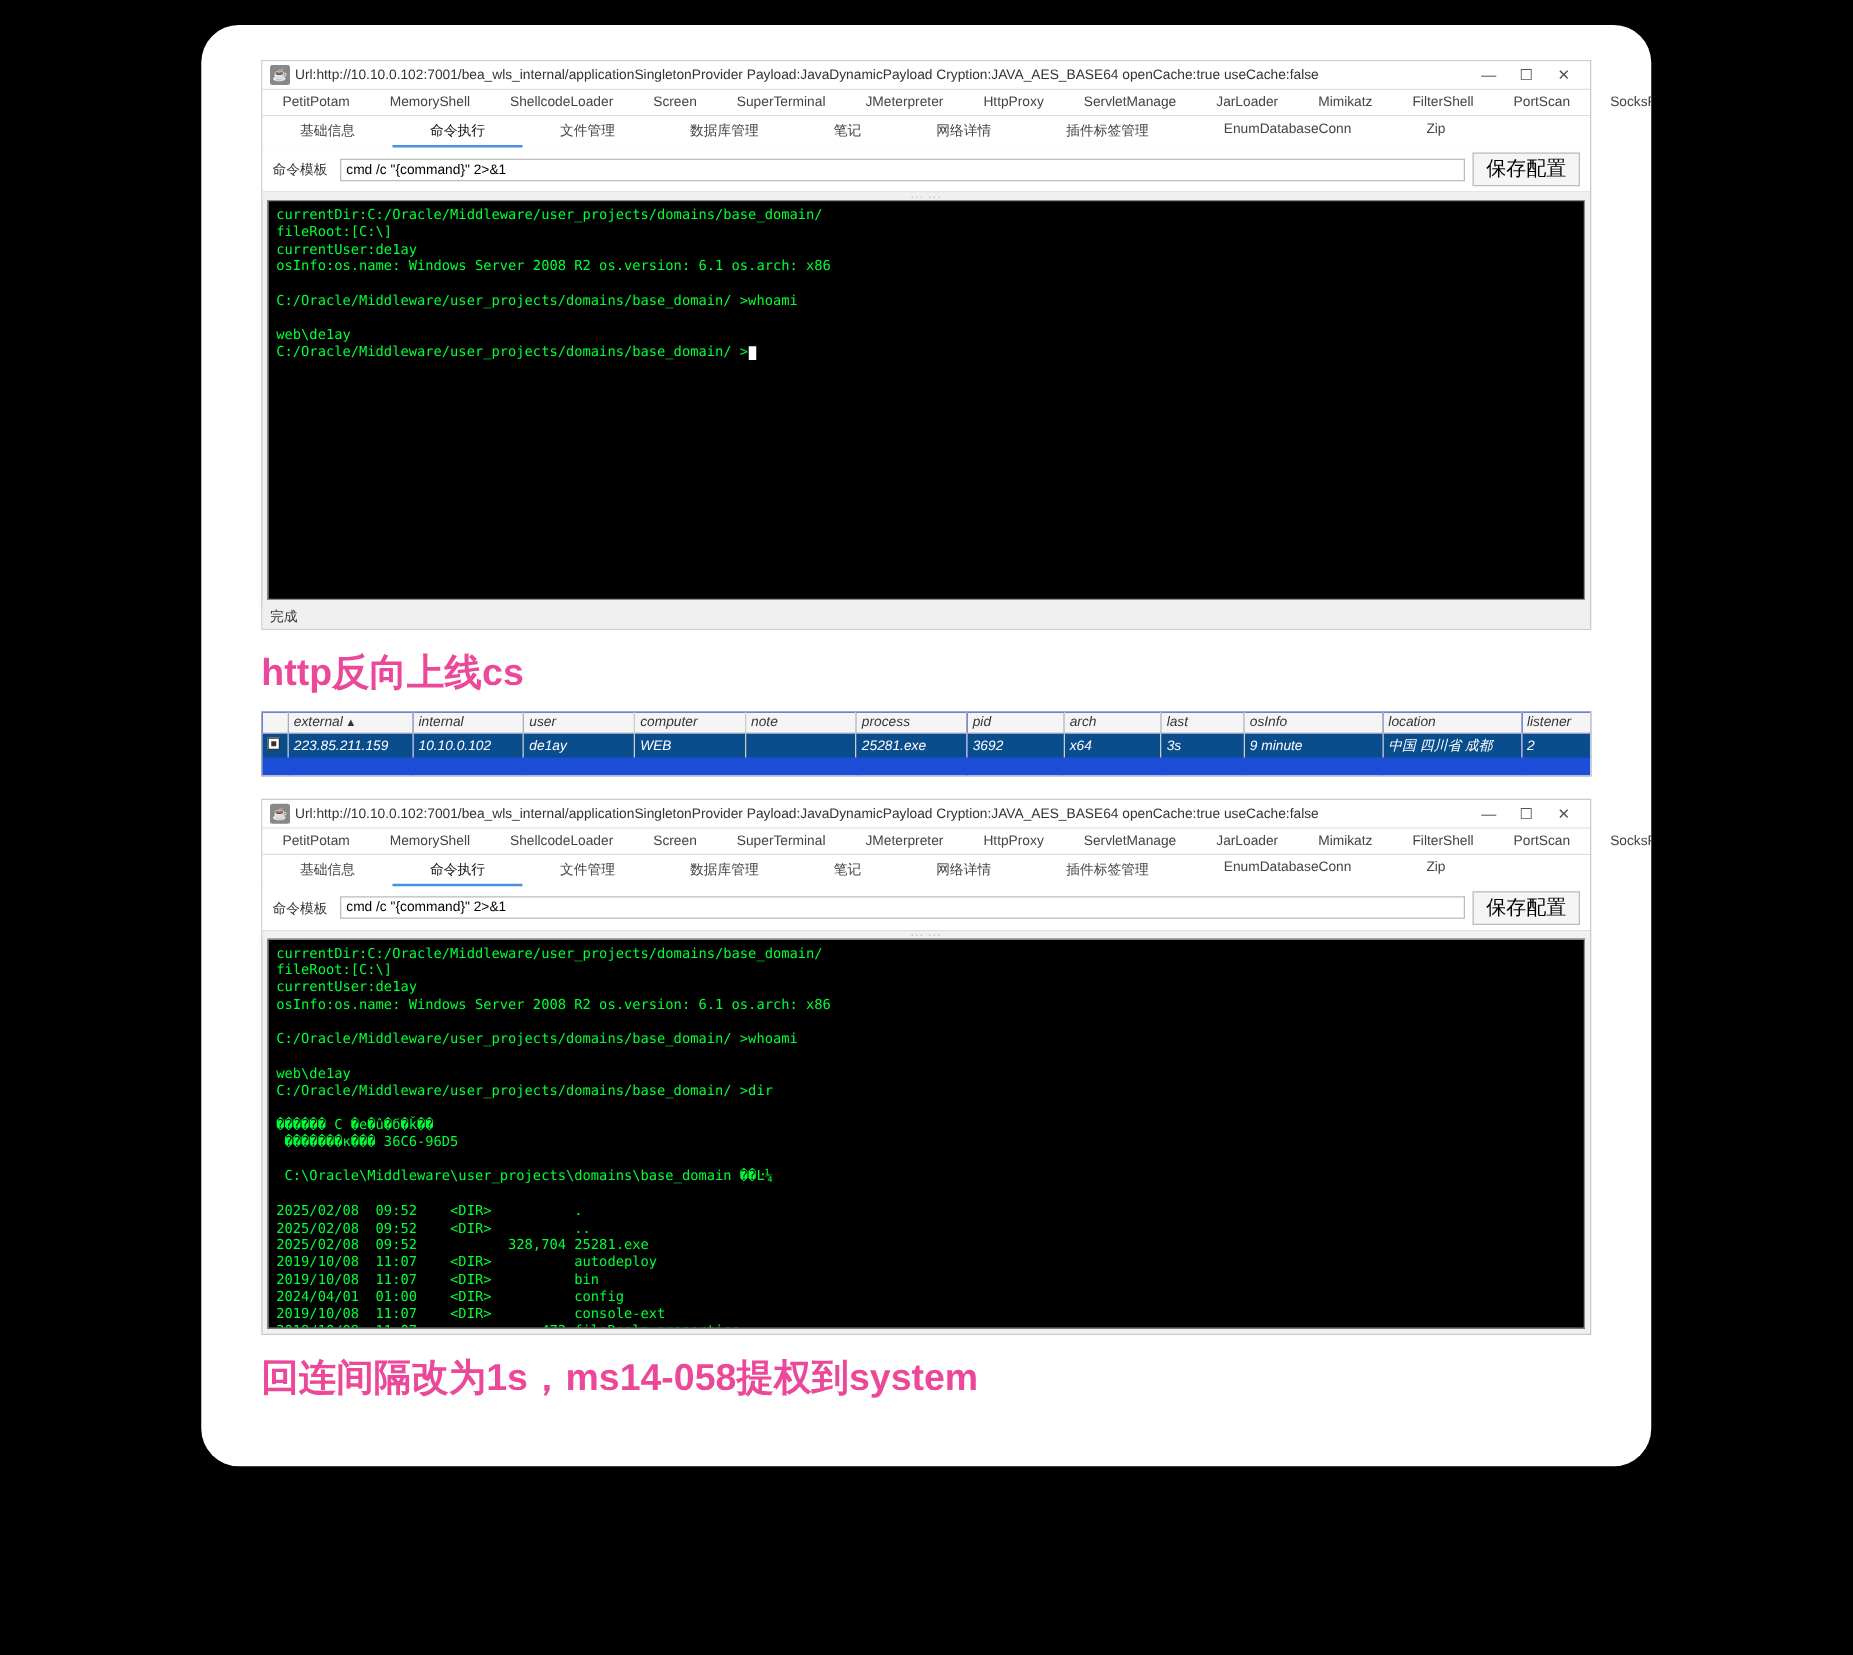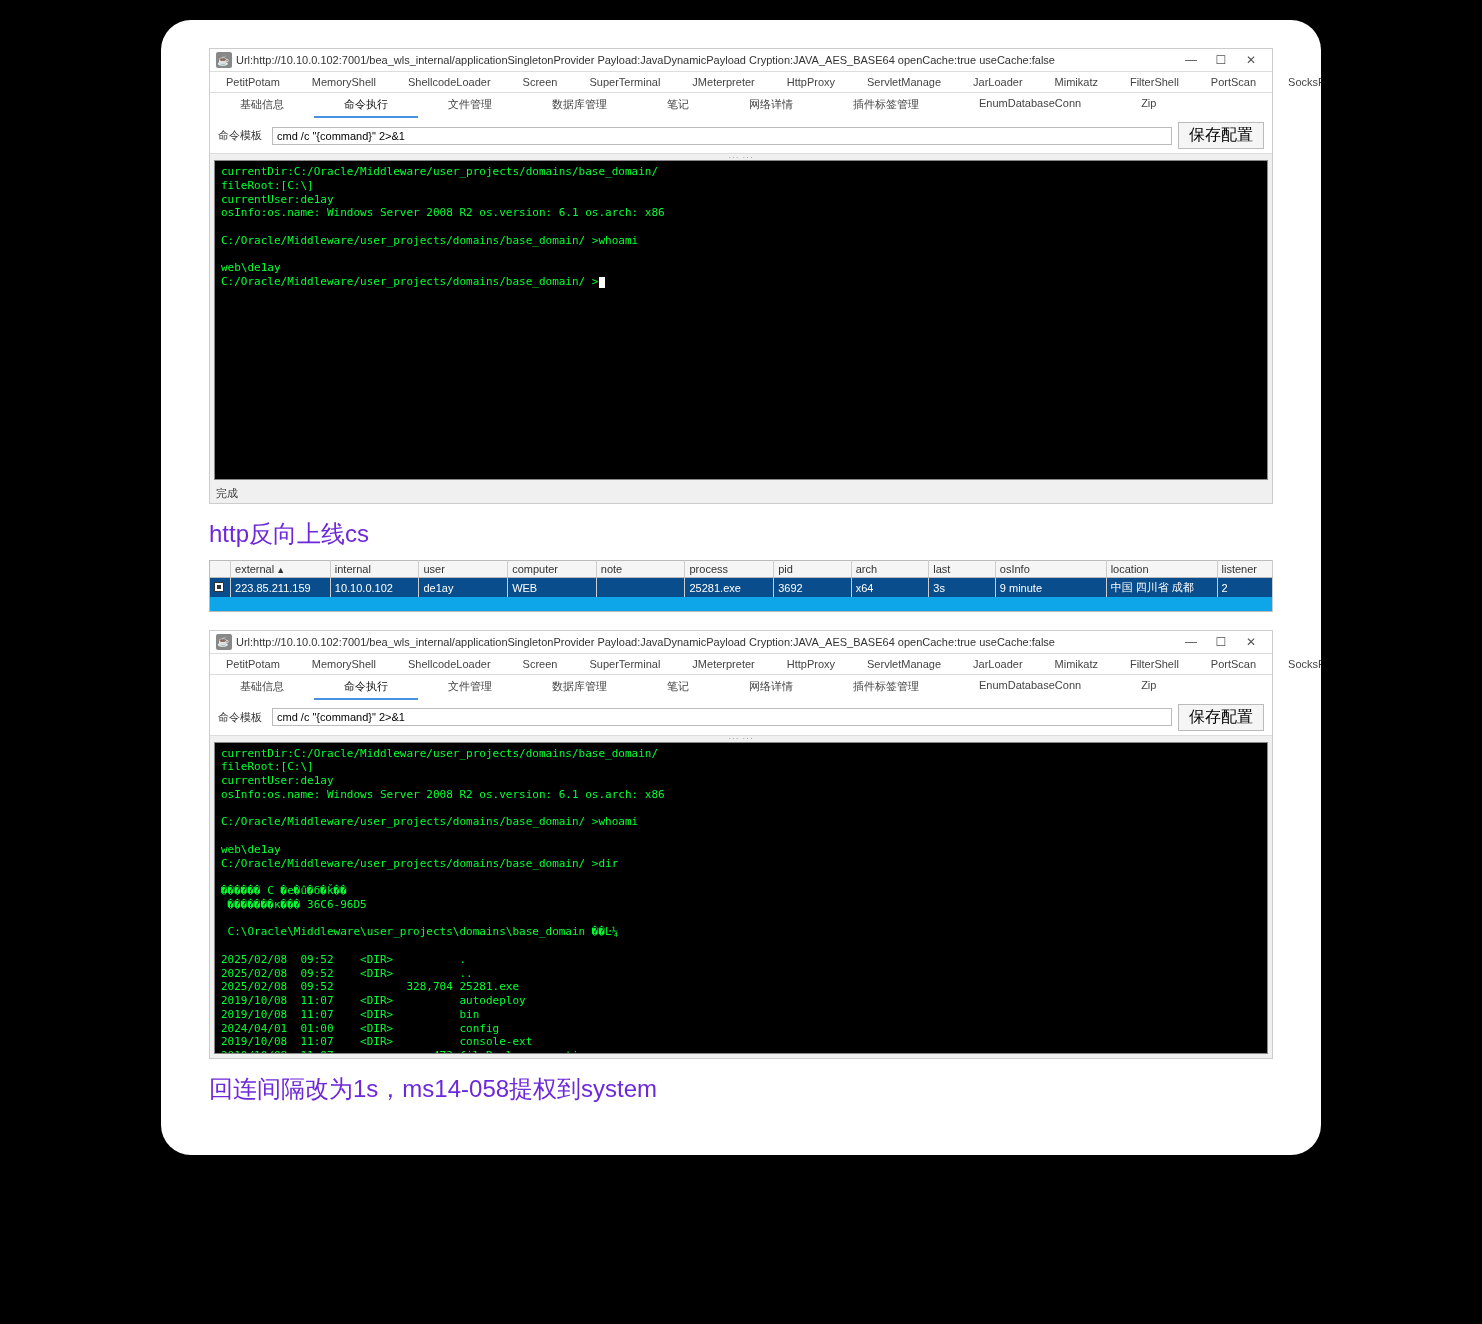--- a/index.html
+++ b/index.html
@@ -17,22 +17,22 @@
 .subtabbar .subtab.active { border-bottom: 2px solid #4a90e2; color: #111; }
 .cmd-row { display: flex; align-items: center; padding: 4px 8px; background: #fff; border-bottom: 1px solid #ddd; gap: 6px; }
 .cmd-label { font-size: 11px; color: #333; padding-right: 4px; }
 .cmd-input { flex: 1; border: 1px solid #bbb; padding: 2px 4px; font-size: 11px; background: #fff; font-family: inherit; }
 .save-btn { border: 1px solid #bbb; padding: 2px 10px; font-size: 16px; background: #f5f5f5; cursor: pointer; }
 .separator { height: 6px; background: #f0f0f0; display: flex; justify-content: center; align-items: center; }
 .separator .dots { color: #999; font-size: 8px; letter-spacing: 1px; }
 .terminal { background: #000; color: #00ff33; font-family: Consolas, monospace; font-size: 11px; padding: 4px 6px; white-space: pre; line-height: 1.25; overflow: hidden; border: 1px solid #888; margin: 0 4px 4px 4px; }
 .terminal .cursor { background: #fff; color: #000; display: inline-block; width: 6px; height: 11px; vertical-align: text-bottom; }
 .status-bar { font-size: 11px; color: #333; padding: 2px 6px; background: #f0f0f0; }
-.section-heading { font-size: 24px; font-weight: normal; color: #6d28d9; margin: 14px 0 10px 0; }
-.cs-table { width: 100%; border-collapse: collapse; font-size: 11px; background: #0ea5e9; border: 1px solid #bbb; }
+.section-heading { font-size: 30px; font-weight: bold; color: #ec4899; margin: 14px 0 10px 0; }
+.cs-table { width: 100%; border-collapse: collapse; font-size: 11px; background: #1d4ed8; border: 1px solid #bbb; font-style: italic; }
 .cs-table th, .cs-table td { border-right: 1px solid #ccc; padding: 2px 4px; text-align: left; font-weight: normal; white-space: nowrap; overflow: hidden; }
 .cs-table th { background: #f5f5f5; color: #333; border-bottom: 1px solid #bbb; }
 .cs-table tbody tr.selected td { background: #0a4d8c; color: #fff; }
 .cs-ghost { height: 14px; }
 .icon-cell { width: 18px; text-align: center; }
 .square-icon { display: inline-block; width: 10px; height: 10px; border: 1px solid #333; background: #fff; position: relative; }
 .square-icon::after { content: ""; position: absolute; left: 2px; top: 2px; right: 2px; bottom: 2px; background: #333; }
 .arrow-up { font-size: 9px; margin-left: 2px; }
 </style>
 </head>

